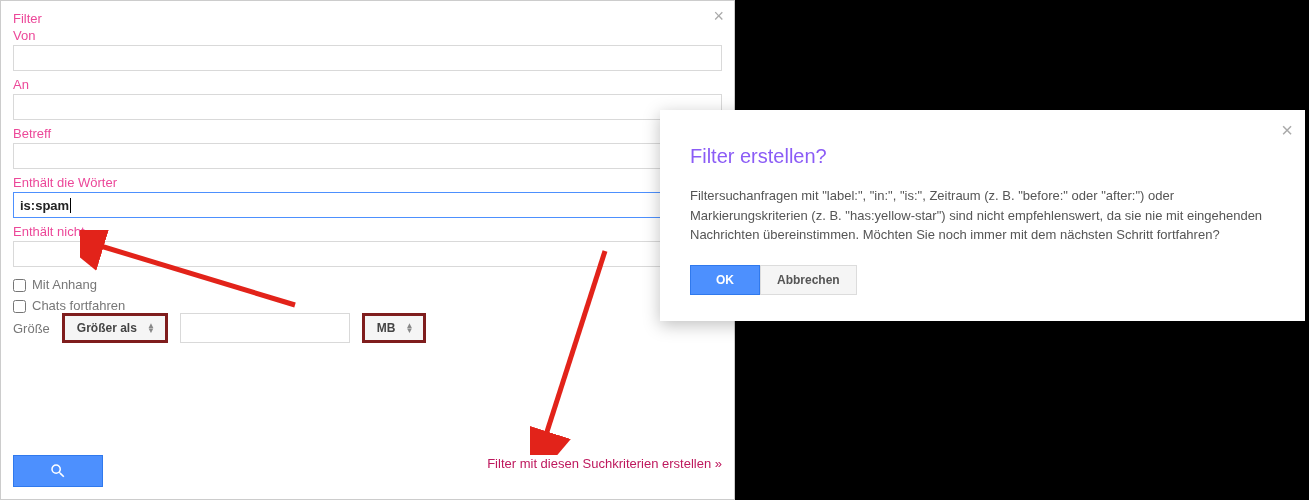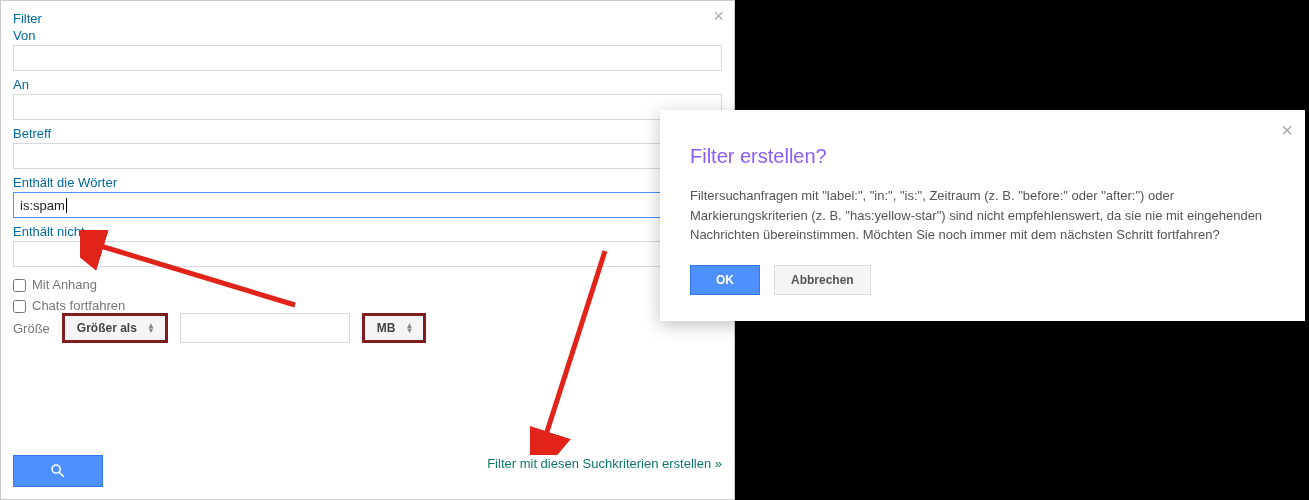--- a/index.html
+++ b/index.html
@@ -19,32 +19,33 @@
     width:735px; height:500px;
     background:#fff;
     border:1px solid #ccc;
     padding:10px 12px 12px 12px;
   }
   .panel .close-x {
     position:absolute; right:10px; top:6px;
     font-size:18px; color:#aaa; cursor:pointer; line-height:1;
   }
   .label {
-    color:#0369a1; font-size:13px; margin-top:6px; margin-bottom:2px;
+    color:#ec4899; font-size:13px; margin-top:6px; margin-bottom:2px;
   }
   .label.first { margin-top:0; }
   .textinput {
     width:100%;
     height:26px;
     border:1px solid #d9d9d9;
     padding:8px 6px;
     font-size:13px;
     font-family:Arial, Helvetica, sans-serif;
     color:#222;
     outline:none;
+    font-weight:bold;
   }
   .textinput.focused {
     border:1px solid #4d90fe;
   }
   .chk-row {
     display:flex; align-items:flex-end; gap:6px;
     margin-top:10px; color:#777;
   }
   .chk-row input { margin:0; }
   .size-row {
@@ -70,21 +71,21 @@
   }
   .searchbtn {
     width:90px; height:32px;
     background:#4d90fe;
     border:1px solid #3079ed;
     display:flex; align-items:center; justify-content:center;
     cursor:pointer;
   }
   .searchbtn svg { width:18px; height:18px; fill:#fff; }
   .create-link {
-    color:#0f766e; font-size:13px; text-align:left;
+    color:#be185d; font-size:13px; text-align:left;
     max-width:240px; line-height:1.35; cursor:pointer;
   }
   
   .dialog {
     position:absolute;
     left:660px; top:110px;
     width:645px;
     background:#fff;
     box-shadow:0 4px 16px rgba(0,0,0,0.25);
     padding:28px 30px 26px 30px;
@@ -95,21 +96,21 @@
     font-size:20px; color:#aaa; cursor:pointer; line-height:1;
   }
   .dialog h2 {
     margin:7px 0 18px 0;
     font-size:20px; font-weight:normal; color:#8b5cf6;
   }
   .dialog p {
     margin:0 0 20px 0;
     color:#555; font-size:13px; line-height:1.5;
   }
-  .btnrow { display:flex; gap:14px; }
+  .btnrow { display:flex; }
   .btn {
     height:30px; padding:0 16px;
     font-size:12px; font-weight:bold;
     display:flex; align-items:center; justify-content:center;
     cursor:pointer;
     border:1px solid transparent;
   }
   .btn.primary { background:#4d90fe; color:#fff; border-color:#3079ed; min-width:70px; }
   .btn.secondary { background:#f5f5f5; color:#555; border-color:#dcdcdc; }
   

